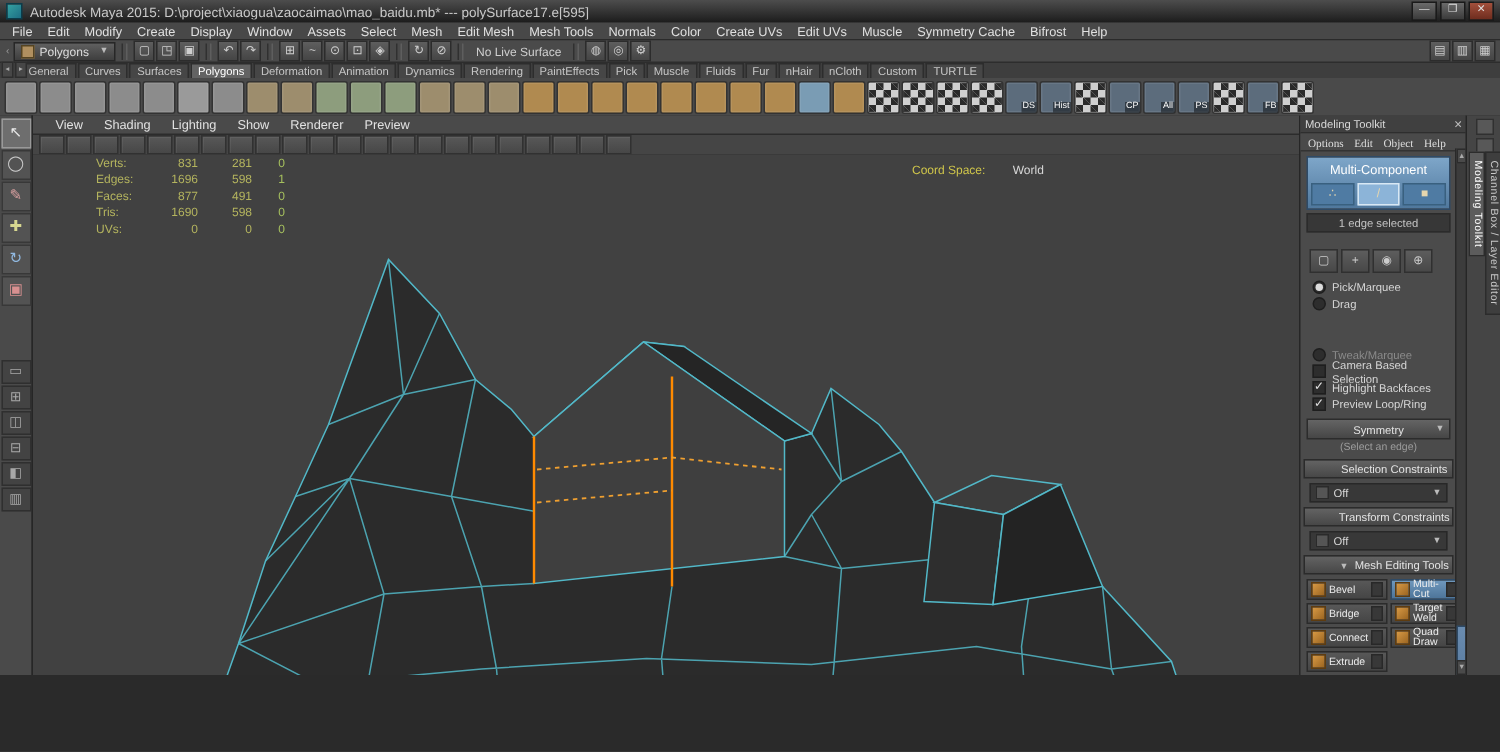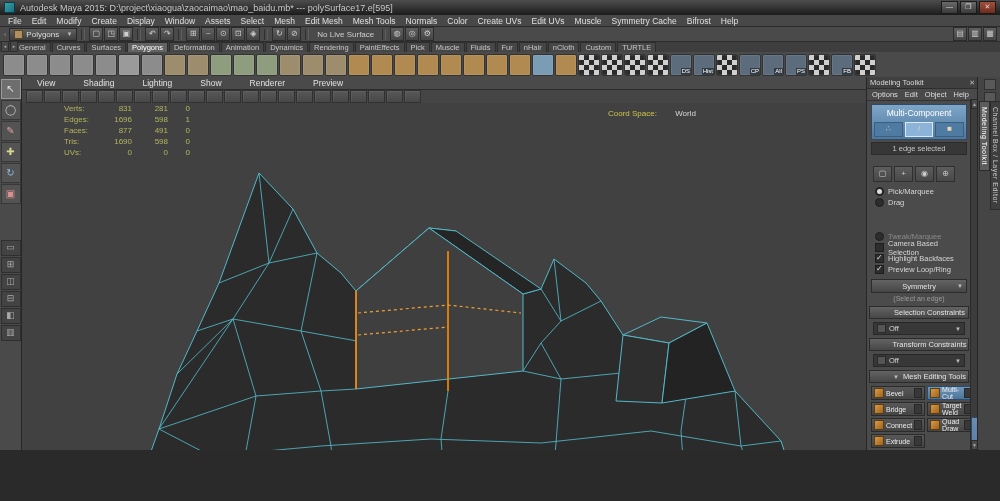--- a/index.html
+++ b/index.html
@@ -62,41 +62,41 @@
     border-right:1px solid #2b2b2b;display:flex;flex-direction:column;align-items:center;padding-top:2px;gap:1px;}
   .tb-icon{width:18px;height:18px;background:#535353;border:1px solid #383838;text-align:center;
     line-height:17px;font-size:10px;flex:0 0 auto;}
   .tb-icon[data-active="true"]{background:#6e6e6e;border-color:#999;}
   .tb-sep{height:34px;flex:0 0 auto;}
   .layout-btn{width:18px;height:14px;background:#434343;border:1px solid #2f2f2f;color:#a8a8a8;
     font-size:9px;line-height:13px;text-align:center;flex:0 0 auto;}
 
   
   .viewport{position:absolute;top:77px;left:21px;width:845px;bottom:0;border-left:1px solid #262626;}
-  .vp-menu{height:12px;background:#4a4a4a;display:flex;align-items:center;padding-left:8px;border-bottom:1px solid #2c2c2c;gap:14px;}
+  .vp-menu{height:12px;background:#4a4a4a;display:flex;align-items:center;padding-left:8px;border-bottom:1px solid #2c2c2c;}
   .vp-menu-item{font-size:8.5px;padding:0 7px;color:#e2e2e2;}
   .vp-toolbar{height:13px;background:#454545;display:flex;align-items:center;gap:1px;padding-left:4px;border-bottom:1px solid #262626;}
   .vp-tb-icon{width:15px;height:11px;background:linear-gradient(#585858,#474747);border:1px solid #313131;
     box-shadow:inset 1px 1px 0 rgba(255,255,255,.06);flex:0 0 auto;}
   .vp-canvas{position:absolute;top:26px;left:0;right:0;bottom:0;background:#414141;overflow:hidden;}
   .vp-canvas svg{position:absolute;left:0;top:0;}
 
   .hud{position:absolute;left:42px;top:0;color:#b4b45e;}
   .hud-row{display:grid;grid-template-columns:32px 36px 36px 22px;font-size:8px;line-height:11px;}
   .hud-row .num{text-align:right;}
   .hud-row .comp{text-align:right;color:#a6c05e;}
   .coord{position:absolute;left:586px;top:6px;font-size:8px;color:#cfc54a;}
   .coord .val{margin-left:16px;color:#d8d8d8;}
 
   
   .rightpanel{position:absolute;top:77px;left:866px;width:111px;bottom:0;background:#4b4b4b;border-left:1px solid #262626;}
   .mt-header{height:11px;display:flex;justify-content:space-between;align-items:center;background:#404040;
     font-size:7.5px;padding:0 3px;border-bottom:1px solid #2e2e2e;color:#d8d8d8;}
   .mt-close{font-size:7px;color:#bbb;}
-  .mt-menu{height:11px;display:flex;gap:1px;align-items:center;background:#4a4a4a;border-bottom:1px solid #333;padding-left:2px;}
+  .mt-menu{height:11px;display:flex;gap:1px;align-items:flex-end;background:#4a4a4a;border-bottom:1px solid #333;padding-left:2px;font-family:Liberation Serif, serif;}
   .mt-menu span{font-size:7.5px;padding:0 3px;}
   .mt-body{position:absolute;top:22px;left:0;right:7px;bottom:0;overflow:hidden;}
   .mc-block{margin:5px 4px 0;background:linear-gradient(#7ea6c9,#50789d);border:1px solid #2e4a66;}
   .mc-label{text-align:center;font-size:8.5px;color:#fff;padding:3px 0 2px;}
   .mc-icons{display:flex;gap:2px;padding:2px;}
   .mc-icon{flex:1;height:13px;background:#4f7ba3;border:1px solid #39607f;text-align:center;color:#e6d6ae;
     font-size:8px;line-height:12px;}
   .mc-icon[data-active="true"]{background:#8cb4d8;border-color:#d8e8f4;}
   .sel-status{margin:2px 4px 0;background:#373737;border:1px solid #2b2b2b;text-align:center;font-size:7.5px;
     color:#c4c4c4;height:11px;line-height:11px;}

